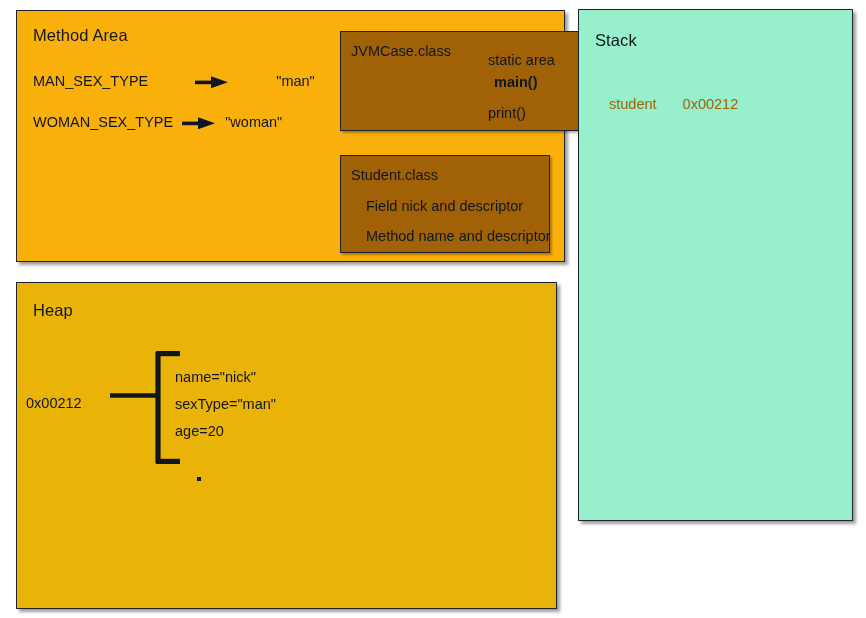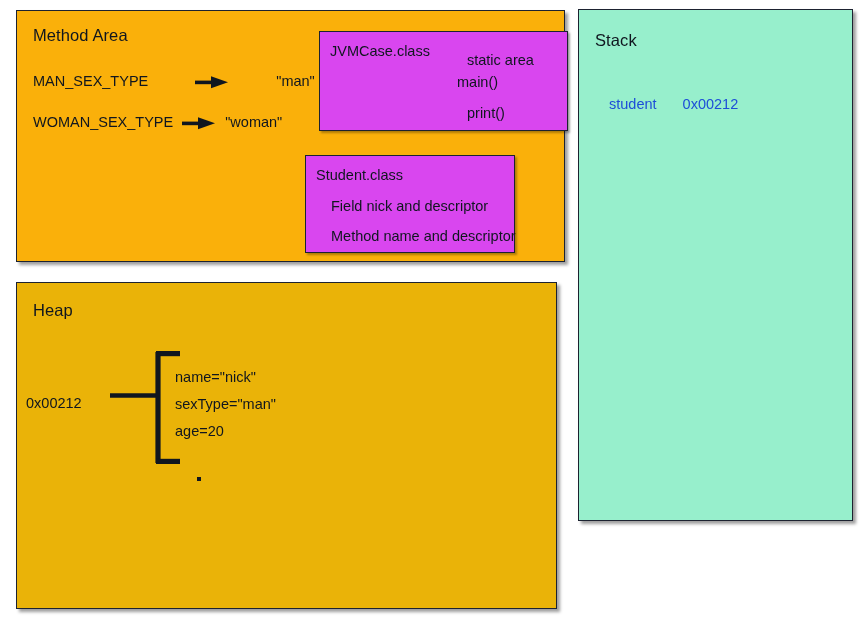--- a/index.html
+++ b/index.html
@@ -68,45 +68,46 @@
     height: 14px;
     margin: 0 9px;
     position: relative;
     top: 1px;
   }
 
   
   .class-box {
     position: absolute;
     box-sizing: border-box;
-    background: #d946ef;
+    background: #a16207;
     border: 1.5px solid #1c2230;
     box-shadow: 2px 2px 2px rgba(0,0,0,0.30);
+    margin-left: 21px;
   }
   #jvmcase-class-box {
     left: 302px;
     top: 20px;
     width: 249px;
     height: 100px;
   }
   #student-class-box {
-    left: 288px;
+    left: 302px;
     top: 144px;
     width: 210px;
     height: 98px;
   }
   .cls-text {
     position: absolute;
     font-size: 14.5px;
     color: #10161f;
     white-space: nowrap;
   }
   #jvmcase-name      { left: 10px;  top: 11px; }
   #jvmcase-member-0  { left: 147px; top: 20px; }
-  #jvmcase-member-1  { left: 137px; top: 42px; }
+  #jvmcase-member-1  { left: 153px; top: 42px; font-weight: bold; }
   #jvmcase-member-2  { left: 147px; top: 73px; }
 
   #student-name      { left: 10px;  top: 11px; }
   #student-member-0  { left: 25px;  top: 42px; }
   #student-member-1  { left: 25px;  top: 72px; }
 
   
   #heap {
     left: 16px;
     top: 282px;
@@ -158,21 +159,21 @@
     width: 275px;
     height: 512px;
     background: #97EFCC;
   }
   #stack-title { left: 16px; top: 21px; }
   #stack-frame-row {
     position: absolute;
     left: 30px;
     top: 86px;
     font-size: 14.5px;
-    color: #1d4ed8;
+    color: #a16207;
     white-space: nowrap;
   }
   #stack-frame-name { margin-right: 22px; }
 </style>
 </head>
 <body>
 
 <div class="canvas">
 
   <div class="box" id="method-area">

